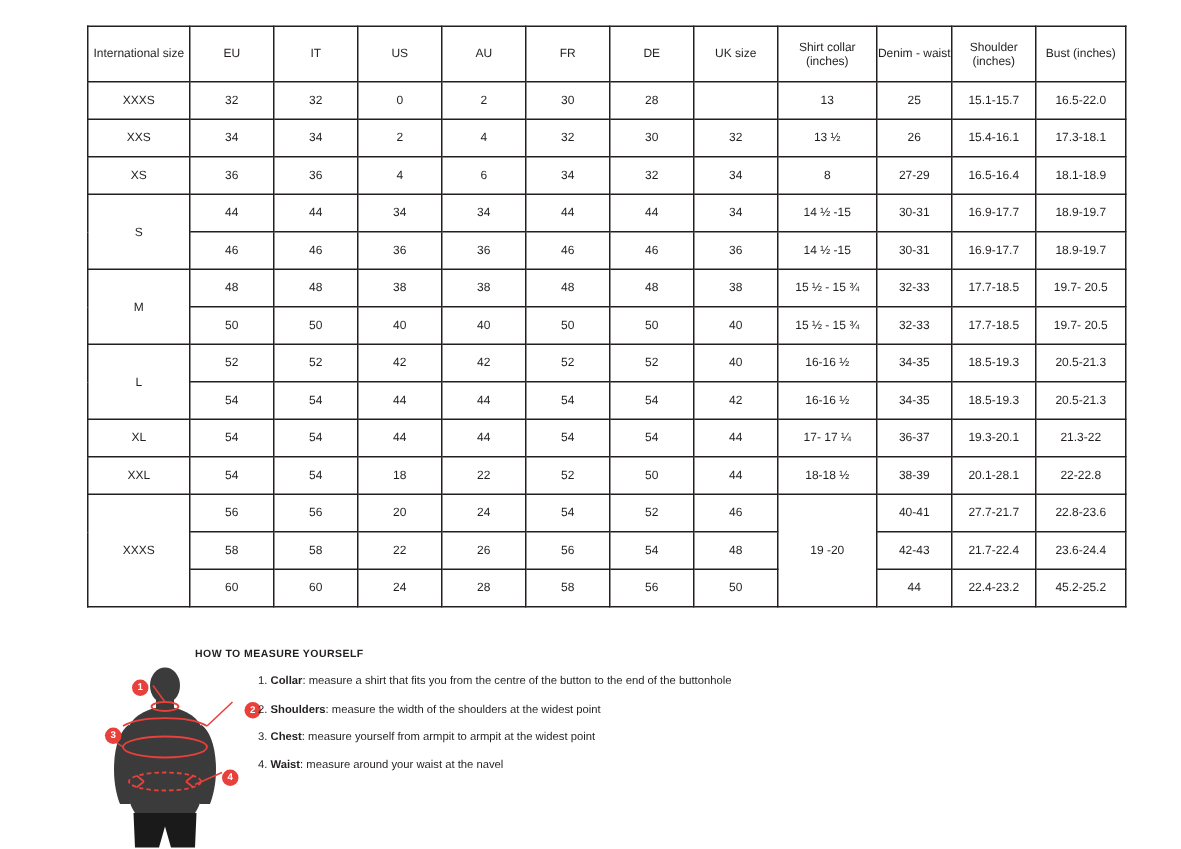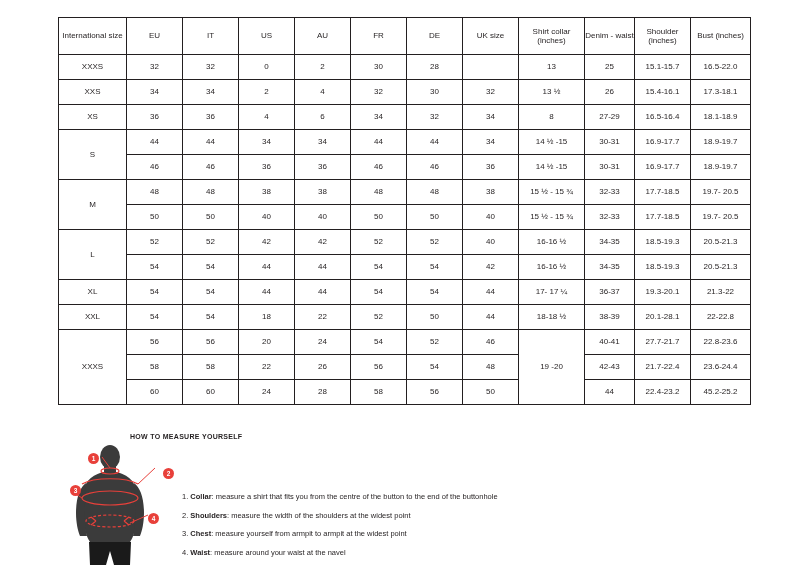--- a/index.html
+++ b/index.html
@@ -61,24 +61,23 @@
     position: absolute;
     left: 130px;
     top: 433px;
     font-size: 7px;
     font-weight: bold;
     letter-spacing: 0.3px;
     color: #231f20;
   }
   .instructions {
     position: absolute;
-    left: 182px;
+    left: 172px;
     top: 450px;
     width: 470px;
-    margin-top: 43px;
   }
   .instructions .line {
     font-size: 7.5px;
     line-height: 1.0;
     margin-bottom: 11px;
     color: #231f20;
   }
   .instructions .line b { font-weight: bold; }
 
   .figure {

